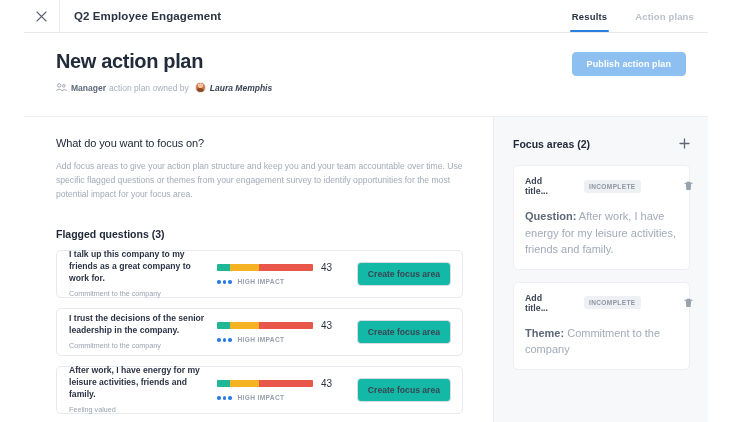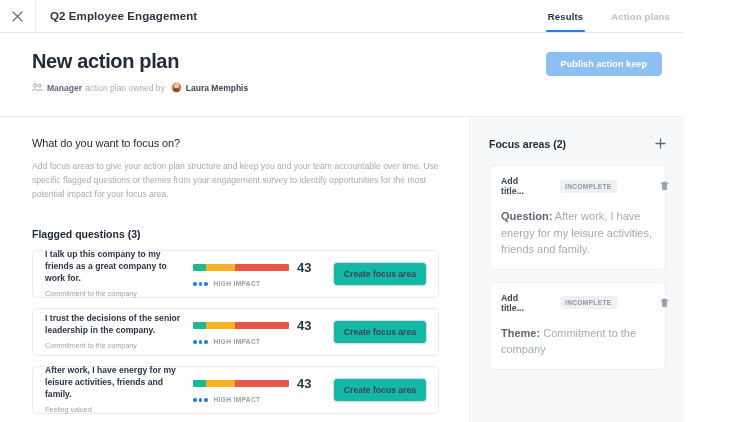--- a/index.html
+++ b/index.html
@@ -3,21 +3,21 @@
 <meta charset="utf-8">
 <style>
   * { box-sizing: border-box; margin: 0; padding: 0; }
   html, body {
     width: 750px; height: 422px;
     font-family: "Liberation Sans", sans-serif;
     background: #ffffff;
     color: #2d3748;
     overflow: hidden;
   }
-  .app { width: 684px; height: 422px; position: relative; display: flex; flex-direction: column; }
+  .app { width: 684px; height: 422px; position: relative; display: flex; flex-direction: column; margin-left: 24px; }
 
   
   .topbar {
     height: 33px; flex: 0 0 33px;
     display: flex; align-items: stretch;
     border-bottom: 1px solid #e8eaed;
     background: #fff;
   }
   .close-cell {
     width: 36px; display: flex; align-items: center; justify-content: center;
@@ -66,21 +66,21 @@
     width: 11px; height: 11px; border-radius: 50%;
     margin: 0 4px 0 6px; flex: 0 0 auto;
     background: radial-gradient(circle at 50% 32%, #f0c4a0 0 32%, #d4763f 33% 100%);
     border: 1px solid #e2e5ea; position: relative; overflow: hidden;
   }
   .avatar::after {
     content: ""; position: absolute; left: 50%; top: 52%;
     width: 8px; height: 8px; transform: translateX(-50%);
     border-radius: 50% 50% 0 0; background: #8c4a24;
   }
-  .owner-name { font-weight: bold; color: #3b4554; }
+  .owner-name { font-weight: bold; color: #3b4554; font-style: italic; }
 
   .header-actions { display: flex; align-items: center; gap: 10px; padding-top: 3px; }
   .btn {
     font-family: "Liberation Sans", sans-serif;
     font-size: 9px; font-weight: bold; letter-spacing: .1px;
     border-radius: 4px; cursor: pointer; white-space: nowrap;
   }
   .btn-settings {
     background: #fff; border: 1px solid #d9dde3; color: #3b4554;
     padding: 5px 11px 5px 9px; display: flex; align-items: center; gap: 5px;
@@ -114,21 +114,21 @@
   }
   .q-left { width: 140px; flex: 0 0 140px; }
   .q-text {
     font-size: 8.6px; font-weight: bold; color: #2b3445; line-height: 1.38;
   }
   .q-theme { margin-top: 4px; font-size: 7.2px; color: #9aa3b0; }
   .q-mid { flex: 1 1 auto; padding-left: 8px; }
   .bar-row { display: flex; align-items: center; }
   .bar { display: flex; height: 7px; width: 96px; border-radius: 1px; overflow: hidden; }
   .seg { height: 100%; }
-  .score { margin-left: 8px; font-size: 13px; font-weight: bold; color: #2b3445; }
+  .score { margin-left: 8px; font-size: 10px; font-weight: normal; color: #2b3445; }
   .impact-row { margin-top: 5px; display: flex; align-items: center; gap: 2px; }
   .dot { width: 3.5px; height: 3.5px; border-radius: 50%; background: #2a7de1; }
   .impact-label {
     margin-left: 4px; font-size: 6.6px; font-weight: bold;
     letter-spacing: .35px; color: #98a1ae;
   }
   .btn-create {
     background: #14b8a6; border: 1px solid #d9dde3; color: #3b4554;
     padding: 6px 10px; font-size: 8.6px; font-weight: bold;
     border-radius: 4px; cursor: pointer; white-space: nowrap;
@@ -192,21 +192,21 @@
             <path d="M6.4 8 C6.4 6.2 10.4 6.2 10.4 8" fill="none" stroke="#9aa3b0" stroke-width="1"></path>
           </svg>
         </span>
         <span class="owner-role">Manager</span>
         <span class="owner-text">action plan owned by</span>
         <span class="avatar"></span>
         <span class="owner-name">Laura Memphis</span>
       </div>
     </div>
     <div class="header-actions">
-      <button class="btn btn-publish">Publish action keep</button>
+      <button class="btn btn-publish">Publish action plan</button>
     </div>
   </div>
 
   <div class="body">
 
     <div class="main">
       <div class="section-q">What do you want to focus on?</div>
       <div class="section-desc">Add focus areas to give your action plan structure and keep you and your team accountable over time. Use specific flagged questions or themes from your engagement survey to identify opportunities for the most potential impact for your focus area.</div>
       <div class="flagged-title">Flagged questions (3)</div>
 

